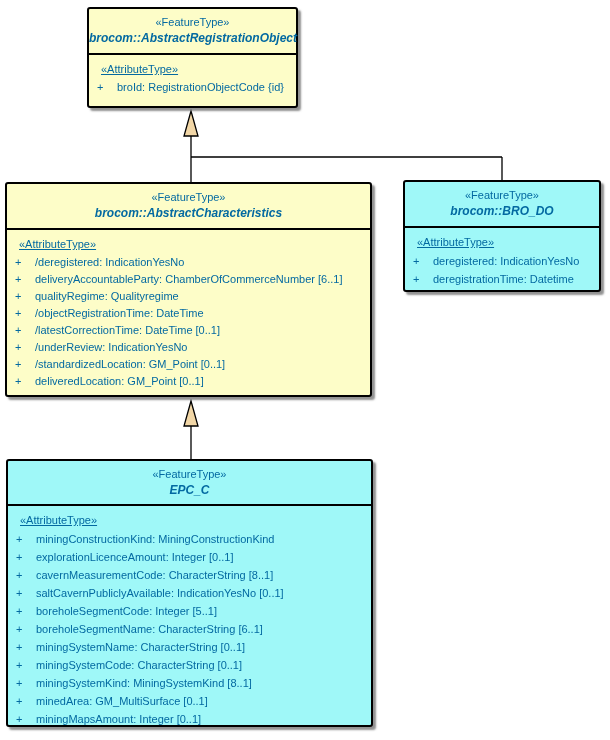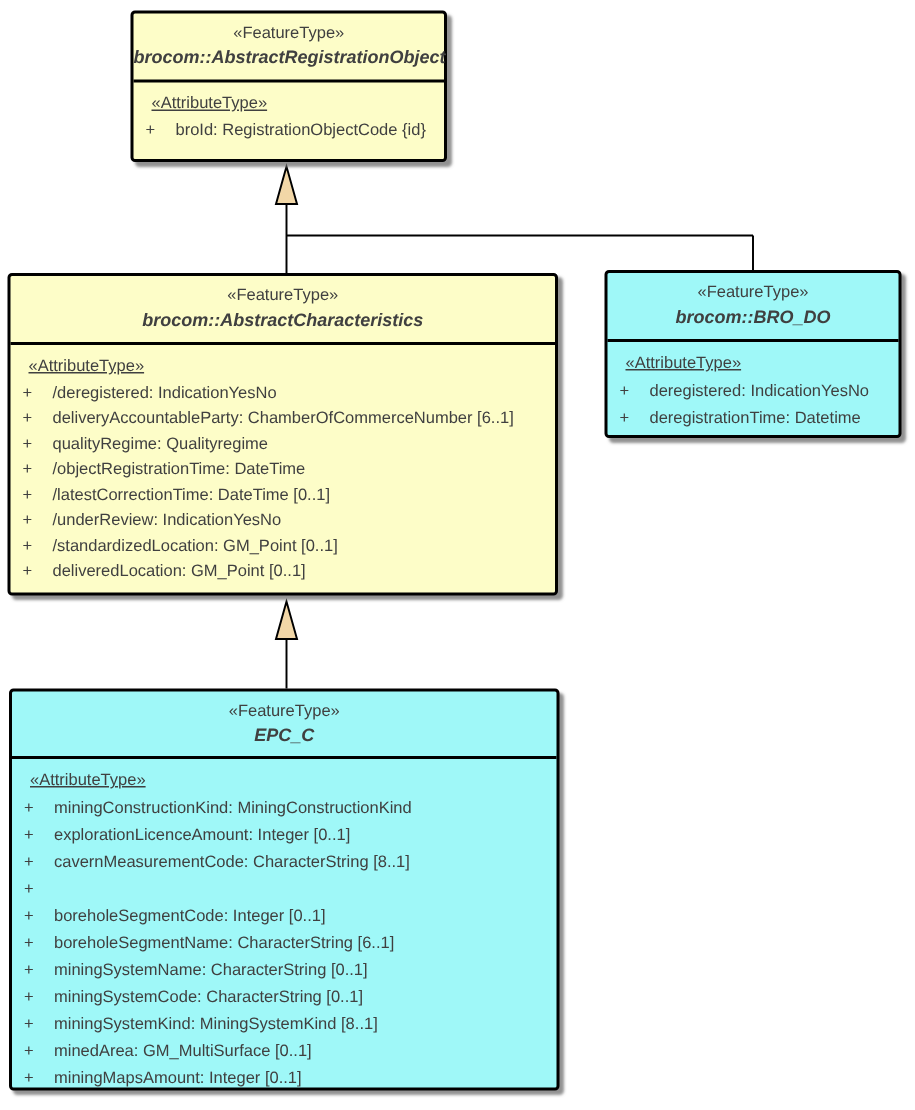--- a/index.html
+++ b/index.html
@@ -1,18 +1,18 @@
 <!DOCTYPE html>
 <html style="--yellow: #FDFDC8; --cyan: #9FF8F8; --arrow_fill: #F2D7A7; --line: #000000;"><head>
 <meta charset="utf-8">
 <style>
   html,body{margin:0;padding:0;background:#fff;}
   .canvas{
     position:relative;width:610px;height:740px;background:#fff;overflow:hidden;
-    font-family:"Liberation Sans","DejaVu Sans",sans-serif;color:#404040;
+    font-family:"Liberation Sans","DejaVu Sans",sans-serif;color:#0369a1;
   }
   .connectors{position:absolute;left:0;top:0;width:610px;height:740px;}
   .uml-class{
     position:absolute;box-sizing:border-box;
     border:2px solid #000;border-radius:3px;
     box-shadow:3px 3px 2px rgba(110,110,110,0.75);
   }
   .uml-class.yellow{background:var(--yellow,#FDFDC8);}
   .uml-class.cyan{background:var(--cyan,#9FF8F8);}
   .hdr{
@@ -153,24 +153,25 @@
           <div class="attr-row">
           <span class="vis">+</span>
           <span class="attr-text">explorationLicenceAmount: Integer [0..1]</span>
         </div>
           <div class="attr-row">
           <span class="vis">+</span>
           <span class="attr-text">cavernMeasurementCode: CharacterString [8..1]</span>
         </div>
           <div class="attr-row">
           <span class="vis">+</span>
+          <span class="attr-text">saltCavernPubliclyAvailable: IndicationYesNo [0..1]</span>
         </div>
           <div class="attr-row">
           <span class="vis">+</span>
-          <span class="attr-text">boreholeSegmentCode: Integer [0..1]</span>
+          <span class="attr-text">boreholeSegmentCode: Integer [5..1]</span>
         </div>
           <div class="attr-row">
           <span class="vis">+</span>
           <span class="attr-text">boreholeSegmentName: CharacterString [6..1]</span>
         </div>
           <div class="attr-row">
           <span class="vis">+</span>
           <span class="attr-text">miningSystemName: CharacterString [0..1]</span>
         </div>
           <div class="attr-row">

